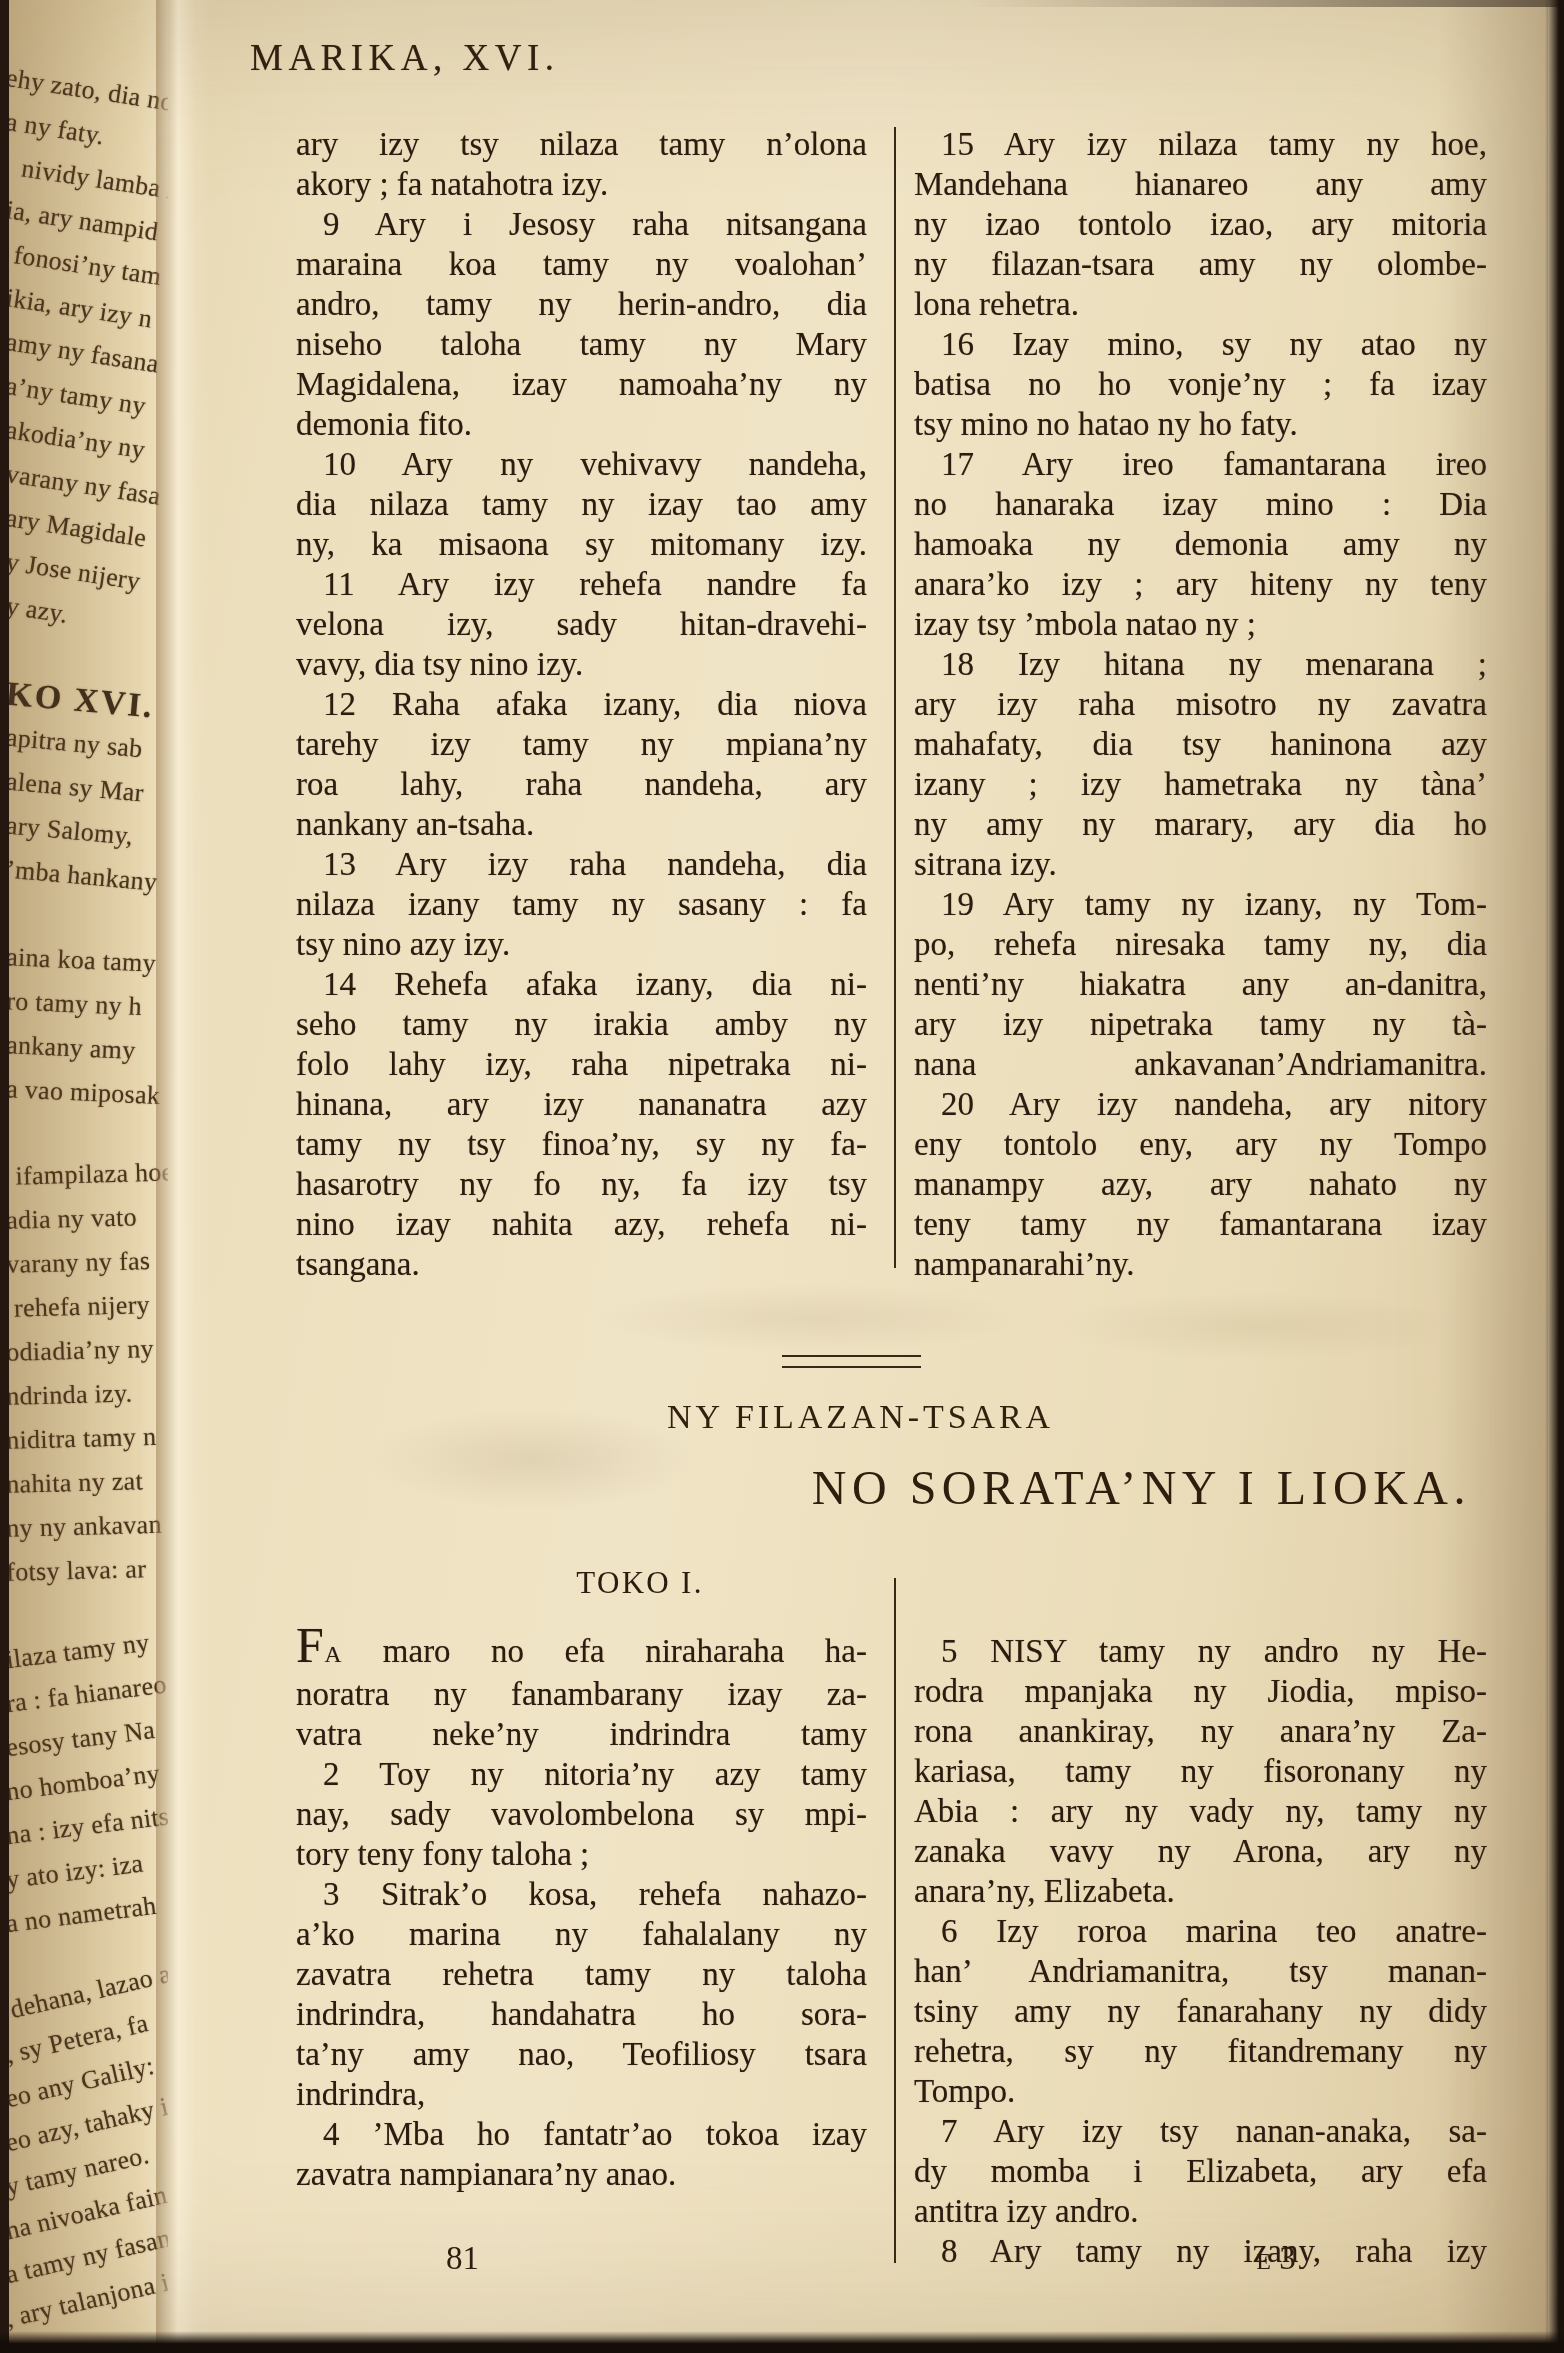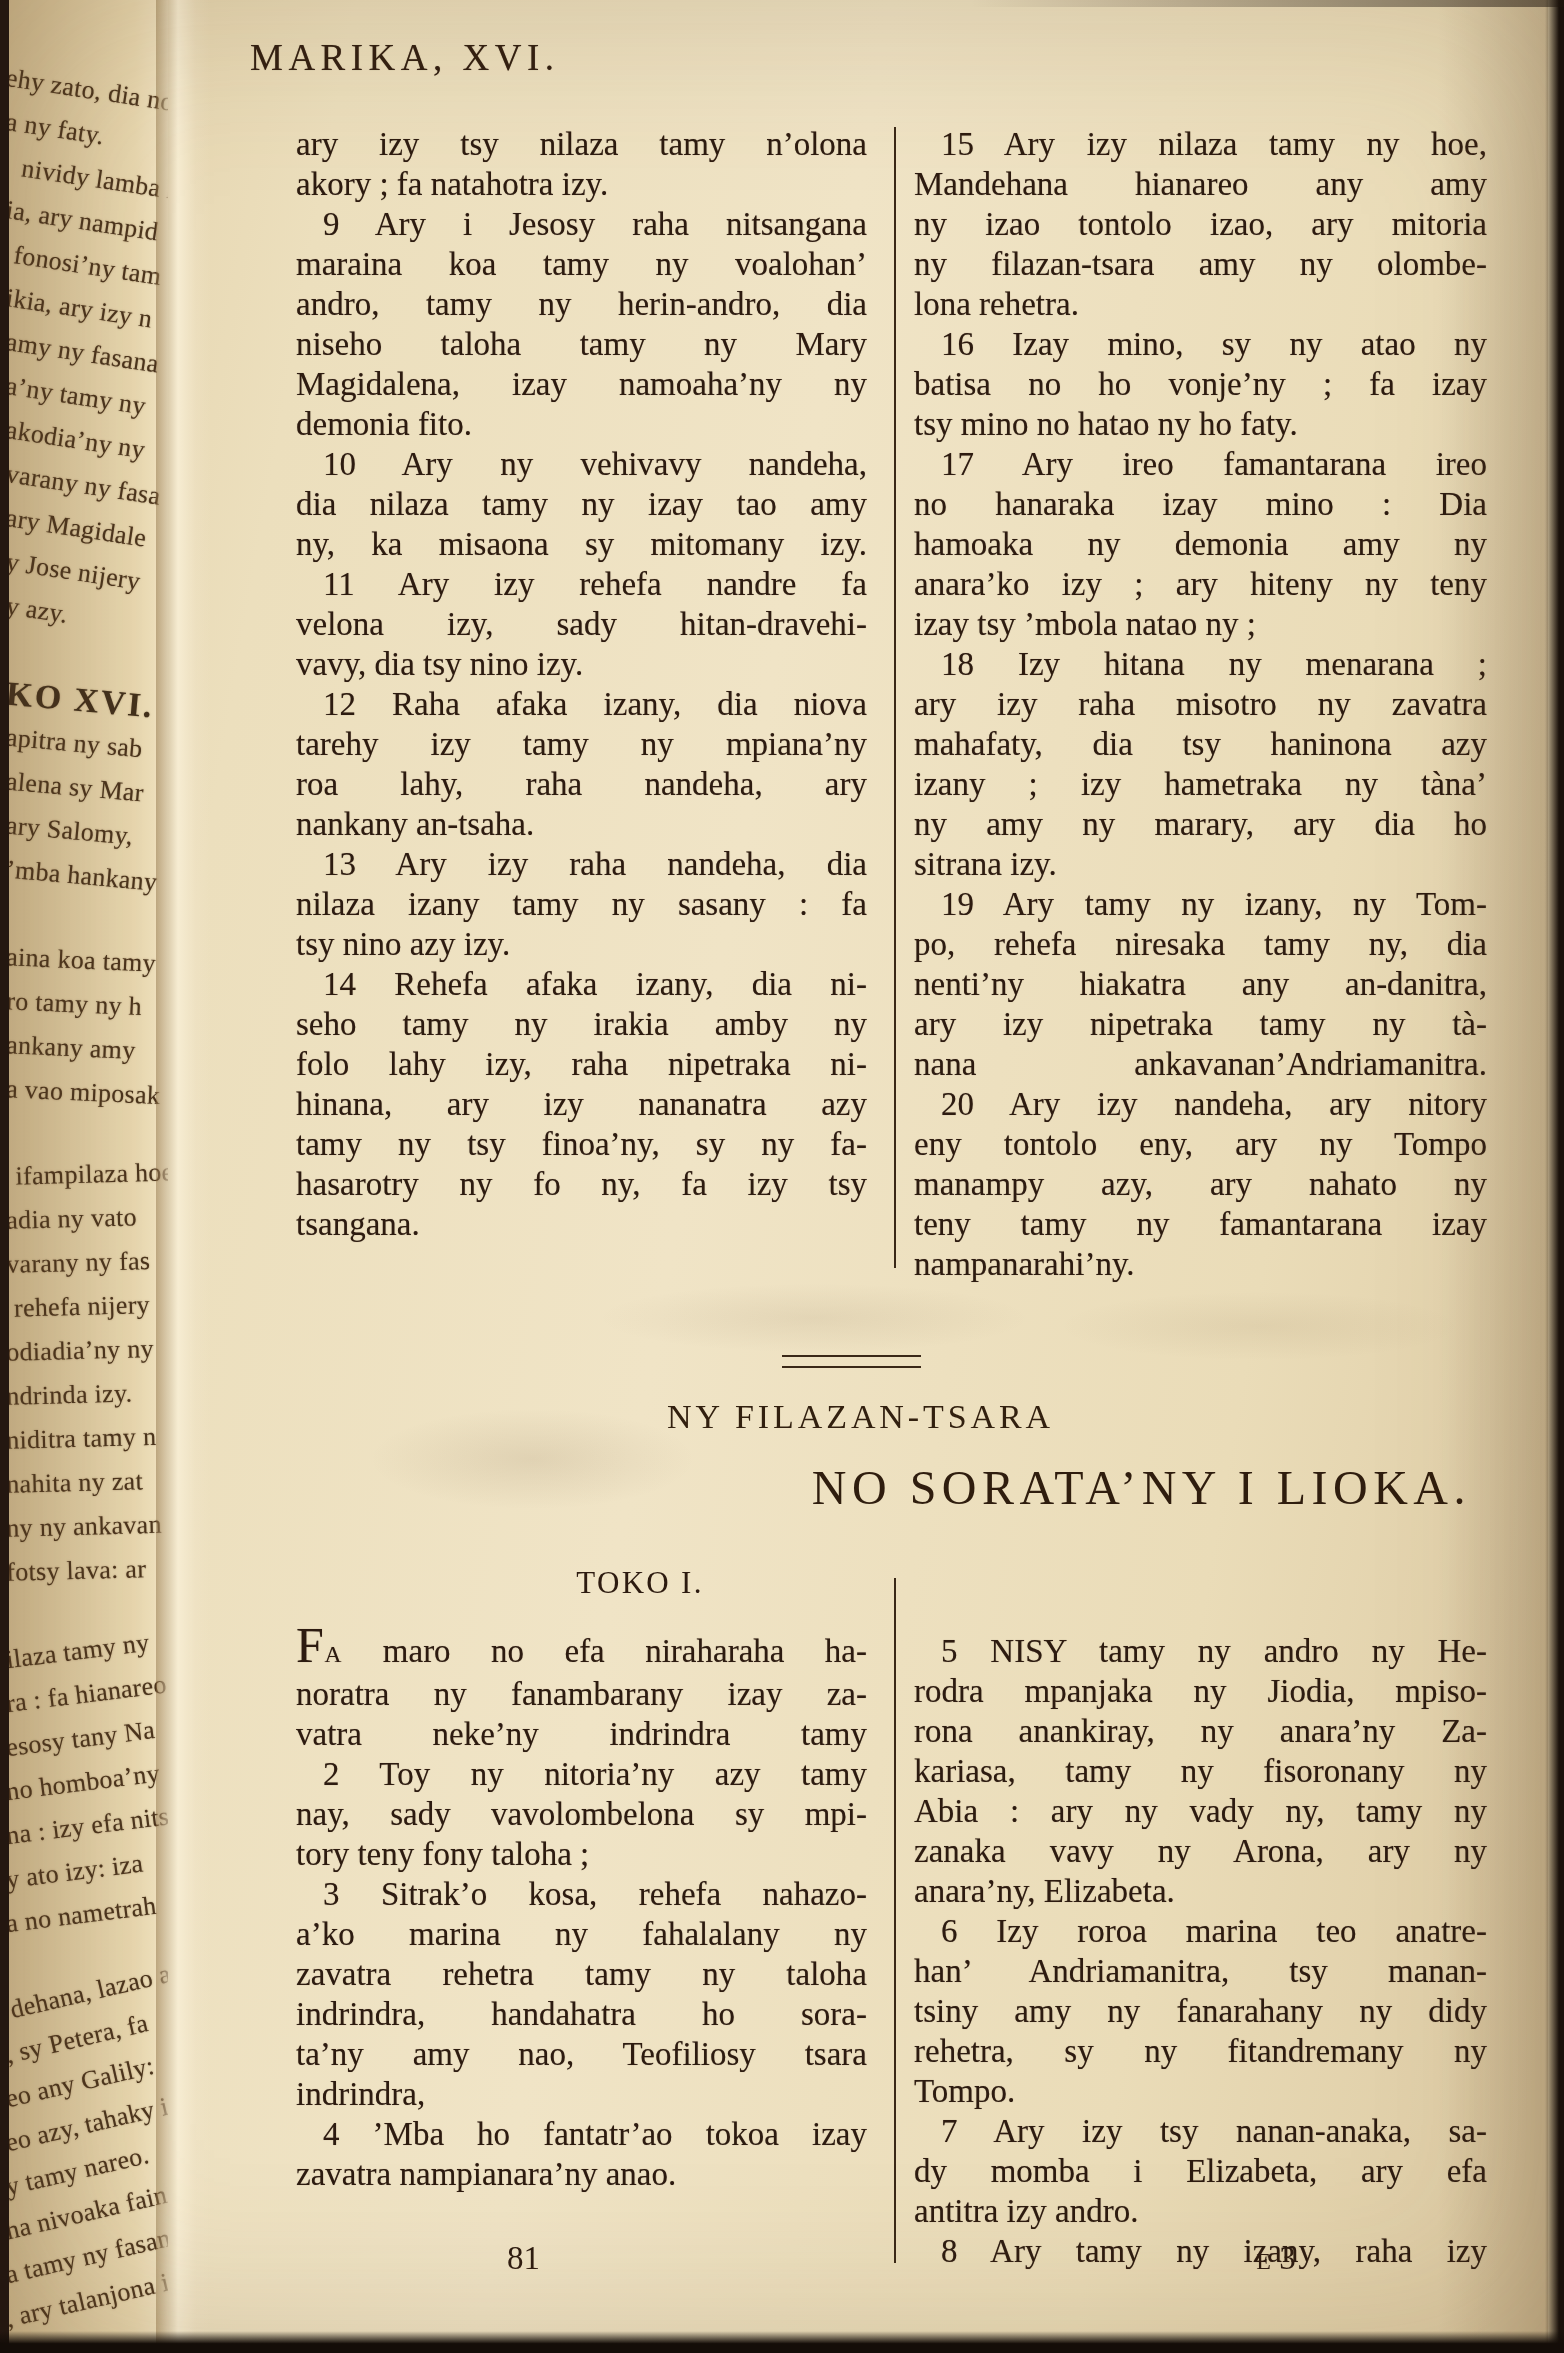--- a/index.html
+++ b/index.html
@@ -63,21 +63,21 @@
     border-top:2.3px solid #3a2817;border-bottom:2.3px solid #3a2817;}
   .sec1{position:absolute;left:250px;top:1398px;width:1221px;text-align:center;z-index:3;
     font-size:34px;letter-spacing:3.9px;color:#32200f;}
   .sec2{position:absolute;left:250px;top:1460px;width:1221px;text-align:right;z-index:3;
     font-size:48px;letter-spacing:5.5px;color:#2f1d0e;}
   .toko{position:absolute;left:296px;top:1565px;width:571px;text-align:center;z-index:3;
     font-size:31px;letter-spacing:2.3px;text-indent:117px;}
   .dropcap{font-size:50px;line-height:0;letter-spacing:0.8px;}
   .sc-a{font-size:23.5px;letter-spacing:0.8px;}
   
-  .pagenum{position:absolute;left:423px;top:2240px;width:117px;text-align:right;z-index:3;font-size:33px;}
+  .pagenum{position:absolute;left:446px;top:2240px;width:117px;text-align:left;z-index:3;font-size:33px;}
   .signature{position:absolute;left:1221px;top:2240px;width:110px;text-align:center;z-index:3;font-size:33px;}
   .sig-e{font-size:24px;}
   
   .smudge{position:absolute;z-index:2;pointer-events:none;border-radius:50%;}
   .sm1{left:368px;top:1408px;width:329px;height:102px;background:radial-gradient(ellipse,rgba(90,60,30,.10),rgba(90,60,30,0) 70%);}
   .sm2{left:595px;top:1283px;width:438px;height:70px;background:radial-gradient(ellipse,rgba(90,60,30,.08),rgba(90,60,30,0) 70%);}
   .sm3{left:1056px;top:1291px;width:407px;height:70px;background:radial-gradient(ellipse,rgba(90,60,30,.07),rgba(90,60,30,0) 70%);}
 </style>
 </head>
 <body>
@@ -171,20 +171,21 @@
       <div class="line flush">nankany an-tsaha.</div>
       <div class="line indent">13 Ary izy raha nandeha, dia</div>
       <div class="line">nilaza izany tamy ny sasany : fa</div>
       <div class="line flush">tsy nino azy izy.</div>
       <div class="line indent">14 Rehefa afaka izany, dia ni-</div>
       <div class="line">seho tamy ny irakia amby ny</div>
       <div class="line">folo lahy izy, raha nipetraka ni-</div>
       <div class="line">hinana, ary izy nananatra azy</div>
       <div class="line">tamy ny tsy finoa’ny, sy ny fa-</div>
       <div class="line">hasarotry ny fo ny, fa izy tsy</div>
+      <div class="line">nino izay nahita azy, rehefa ni-</div>
       <div class="line flush">tsangana.</div>
     </div>
 
   <div class="rule rule-mark"></div>
 
   <div class="col col-mr">
 
   <div class="line indent">15 Ary izy nilaza tamy ny hoe,</div>
       <div class="line">Mandehana hianareo any amy</div>
       <div class="line">ny izao tontolo izao, ary mitoria</div>

